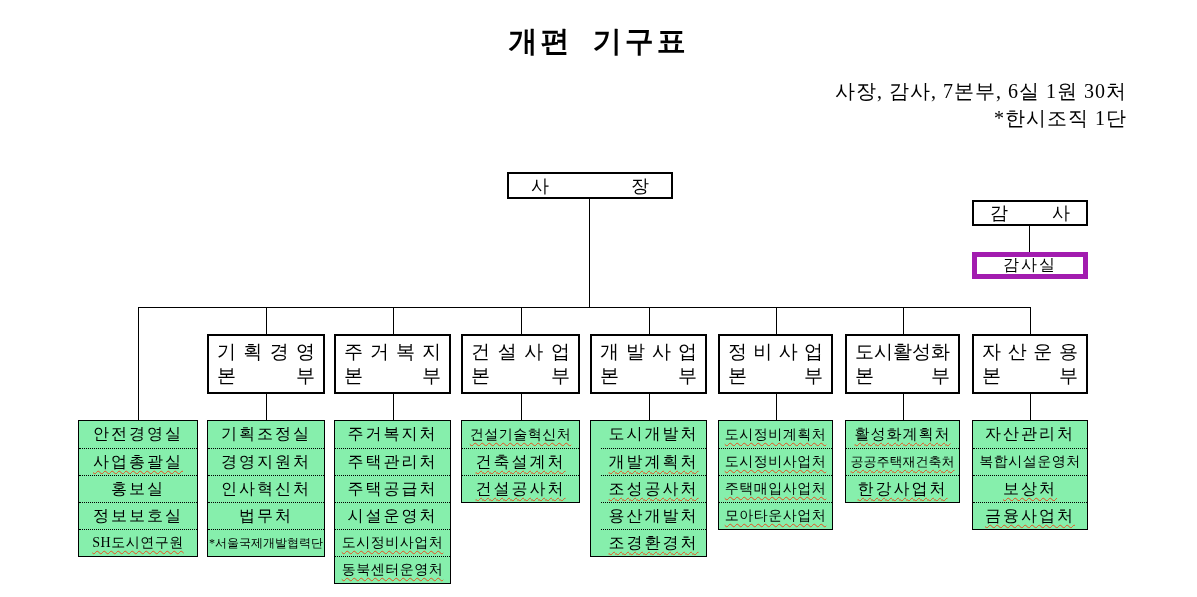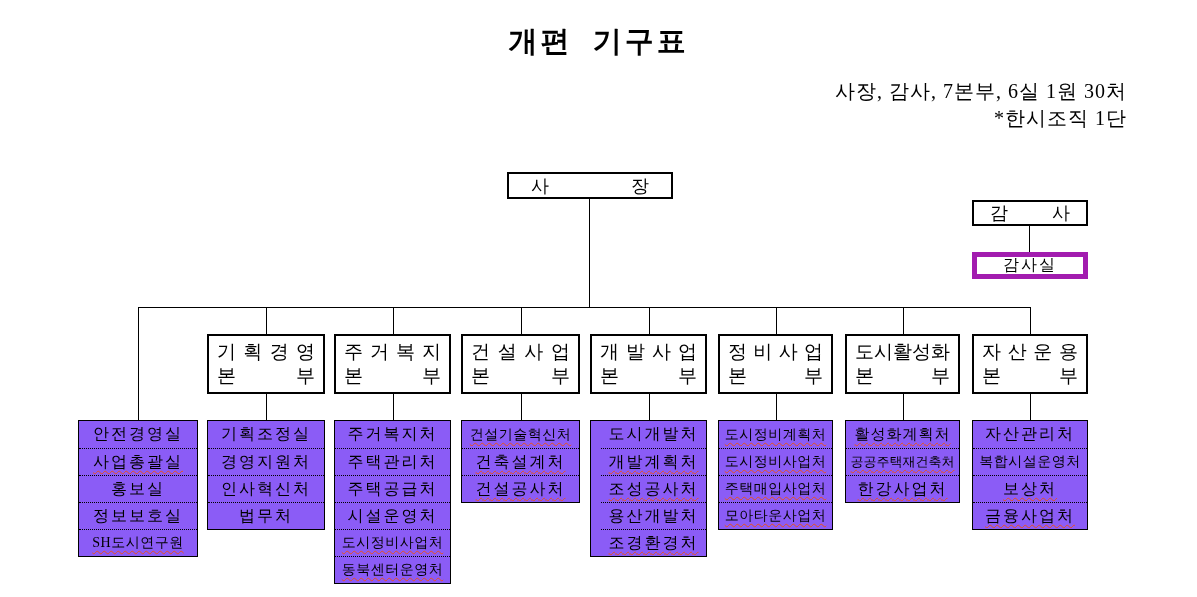--- a/index.html
+++ b/index.html
@@ -45,21 +45,21 @@
     position:absolute;box-sizing:border-box;border:2px solid #000;background:#fff;
     display:flex;flex-direction:column;justify-content:space-between;
     padding:6px 8px 7px 8px;
   }
   .div-header .hrow{
     display:flex;justify-content:space-between;align-items:center;
     font-size:19px;line-height:19px;
   }
   
   .col-box{
-    position:absolute;box-sizing:border-box;border:1px solid #000;background:#8b5cf6;
+    position:absolute;box-sizing:border-box;border:1px solid #000;background:#86efac;
   }
   .item{
     box-sizing:border-box;
     display:flex;align-items:center;justify-content:center;
     border-top:1px dotted #000;
     overflow:hidden;white-space:nowrap;
   }
   .item:first-child{border-top:none;}
   .item span{display:inline-block;}
   .fs16{font-size:16px;letter-spacing:2px;}
@@ -140,20 +140,23 @@
         </div>
         <div class="item fs16" style="height: 27px; font-family: Liberation Serif, serif;">
           <span>경영지원처</span>
         </div>
         <div class="item fs16" style="height: 27px;">
           <span>인사혁신처</span>
         </div>
         <div class="item fs16" style="height: 27px;">
           <span>법무처</span>
         </div>
+        <div class="item fs12" style="height: 27px;">
+          <span>*서울국제개발협력단</span>
+        </div>
       </div>
       <div class="vline" style="left: 393px; top: 307px; height: 27px;"></div>
       <div class="div-header" style="left: 334px; top: 334px; width: 117px; height: 60px;">
         <div class="hrow">
           <span>주</span>
           <span>거</span>
           <span>복</span>
           <span>지</span>
         </div>
         <div class="hrow">

